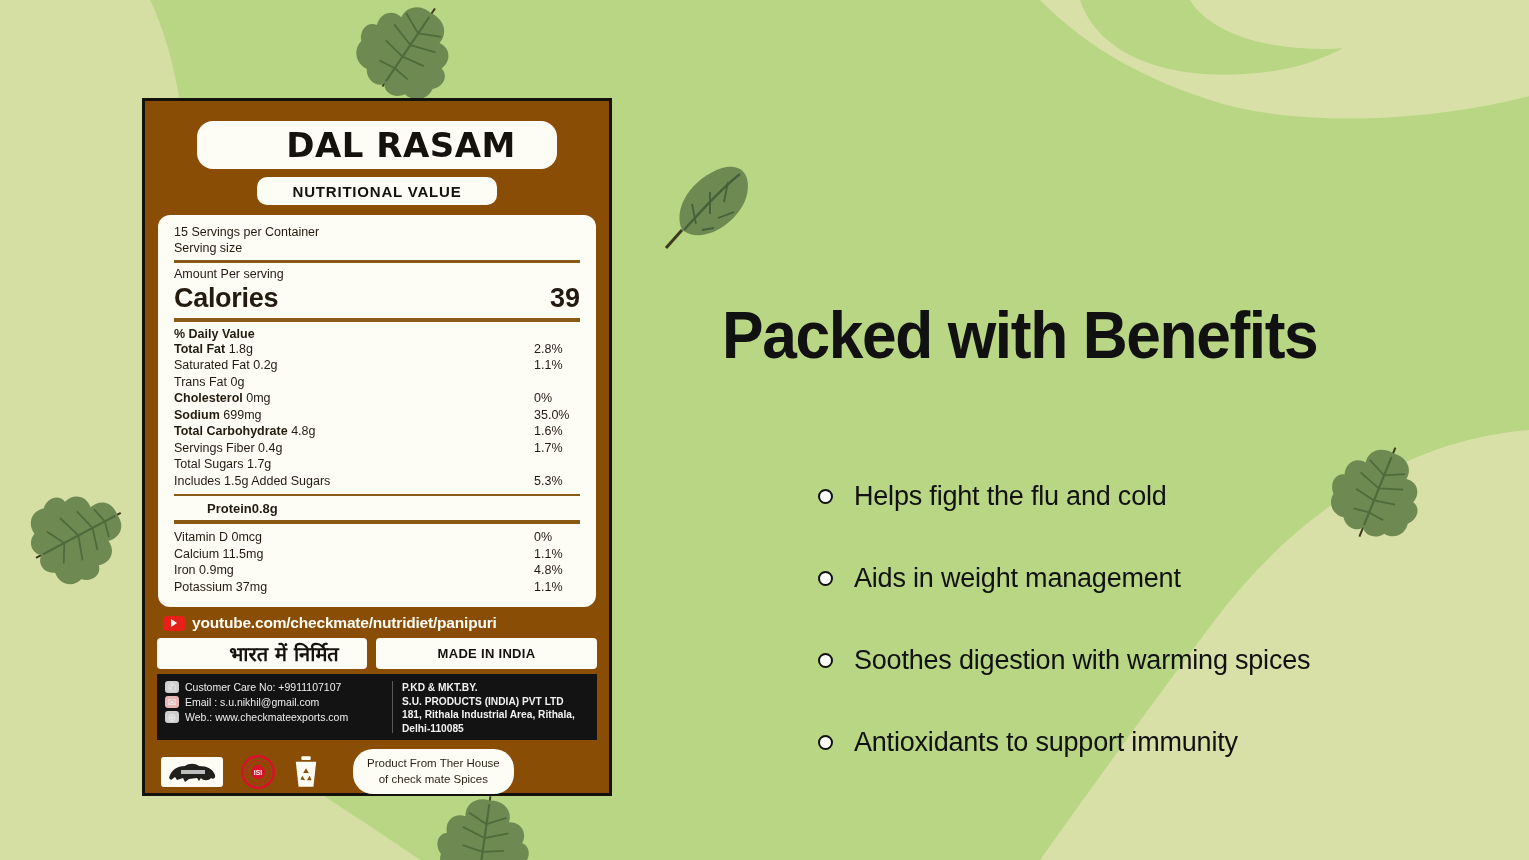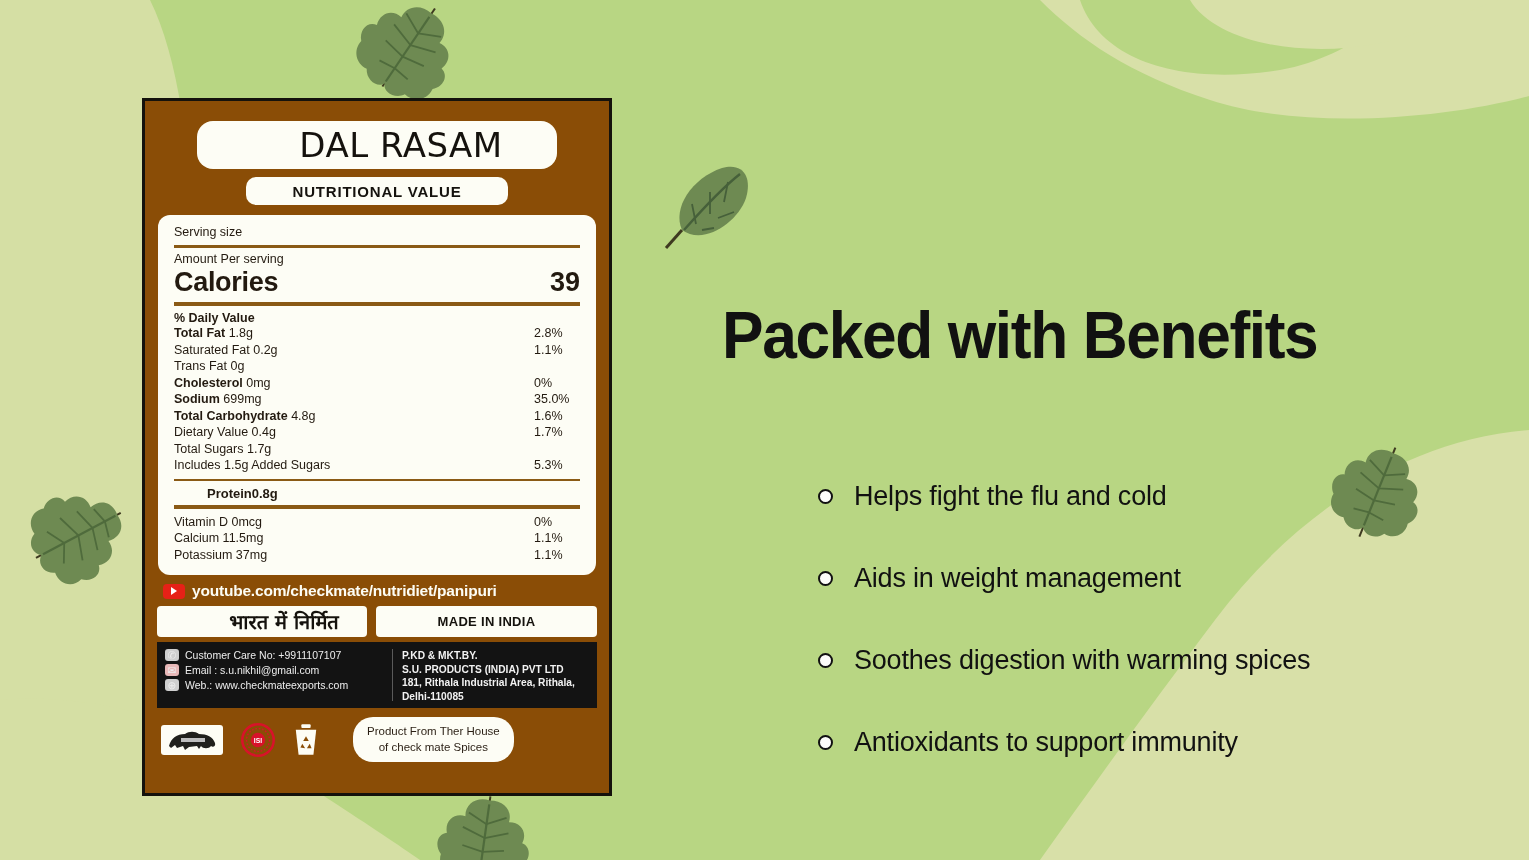--- a/index.html
+++ b/index.html
@@ -27,28 +27,28 @@
   }
 
   .title-plate {
     margin:10px auto 0 auto;
     width:360px; height:48px;
     background:#fdfdf5;
     border-radius:16px;
     display:flex; align-items:center; justify-content:center;
   }
   .title-plate span {
-    font-size:34px; font-weight:400; letter-spacing:.5px; color:#15120d;
+    font-size:34px; font-weight:700; letter-spacing:.5px; color:#15120d;
     font-family:"DejaVu Sans", sans-serif;
     margin-left:48px;
   }
 
   .subtitle-plate {
     margin:8px auto 0 auto;
-    width:262px; height:28px;
+    width:240px; height:28px;
     background:#fdfdf5;
     border-radius:10px;
     display:flex; align-items:center; justify-content:center;
   }
   .subtitle-plate span {
     font-size:15px; font-weight:700; letter-spacing:.8px; color:#15120d;
   }
 
   
   #nutrition-panel {
@@ -240,20 +240,21 @@
 
   <div class="title-plate">
     <span>DAL RASAM</span>
   </div>
 
   <div class="subtitle-plate">
     <span>NUTRITIONAL VALUE</span>
   </div>
 
   <div id="nutrition-panel">
+    <div class="nut-small">15 Servings per Container</div>
     <div class="nut-small">Serving size</div>
 
     <div class="rule-med"></div>
 
     <div class="nut-small">Amount Per serving</div>
     <div class="cal-row">
       <span class="cal-label">Calories</span>
       <span class="cal-value">39</span>
     </div>
 
@@ -280,21 +281,21 @@
         </div>
         <div class="nrow">
           <span class="nm"><b>Sodium</b> 699mg</span>
           <span class="pc">35.0%</span>
         </div>
         <div class="nrow">
           <span class="nm"><b>Total Carbohydrate</b> 4.8g</span>
           <span class="pc">1.6%</span>
         </div>
         <div class="nrow">
-          <span class="nm">Dietary Value 0.4g</span>
+          <span class="nm">Servings Fiber 0.4g</span>
           <span class="pc">1.7%</span>
         </div>
         <div class="nrow">
           <span class="nm">Total Sugars 1.7g</span>
           <span class="pc"></span>
         </div>
         <div class="nrow">
           <span class="nm">Includes 1.5g Added Sugars</span>
           <span class="pc">5.3%</span>
         </div>
@@ -305,20 +306,24 @@
     <div class="rule-thick"></div>
 
     <div id="micro-rows">
         <div class="nrow">
           <span>Vitamin D 0mcg</span>
           <span class="pc">0%</span>
         </div>
         <div class="nrow">
           <span>Calcium 11.5mg</span>
           <span class="pc">1.1%</span>
+        </div>
+        <div class="nrow">
+          <span>Iron 0.9mg</span>
+          <span class="pc">4.8%</span>
         </div>
         <div class="nrow">
           <span>Potassium 37mg</span>
           <span class="pc">1.1%</span>
         </div>
       </div>
   </div>
 
   <div id="youtube-strip">
     <span id="yt-badge">

